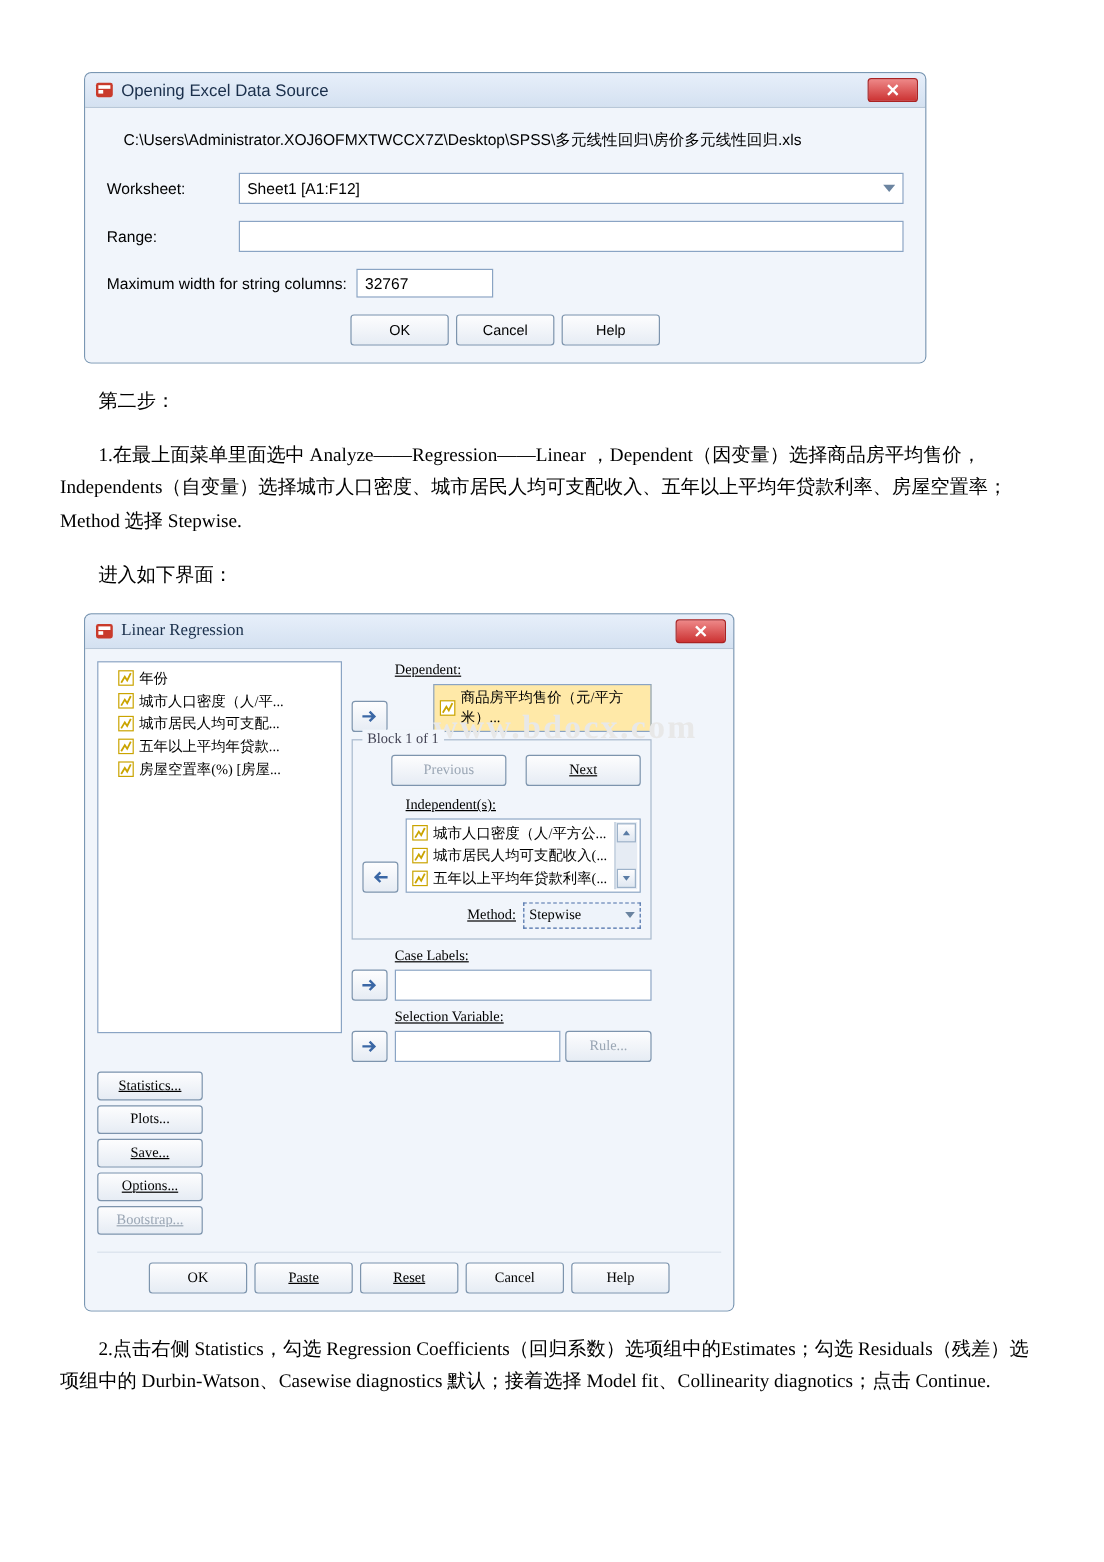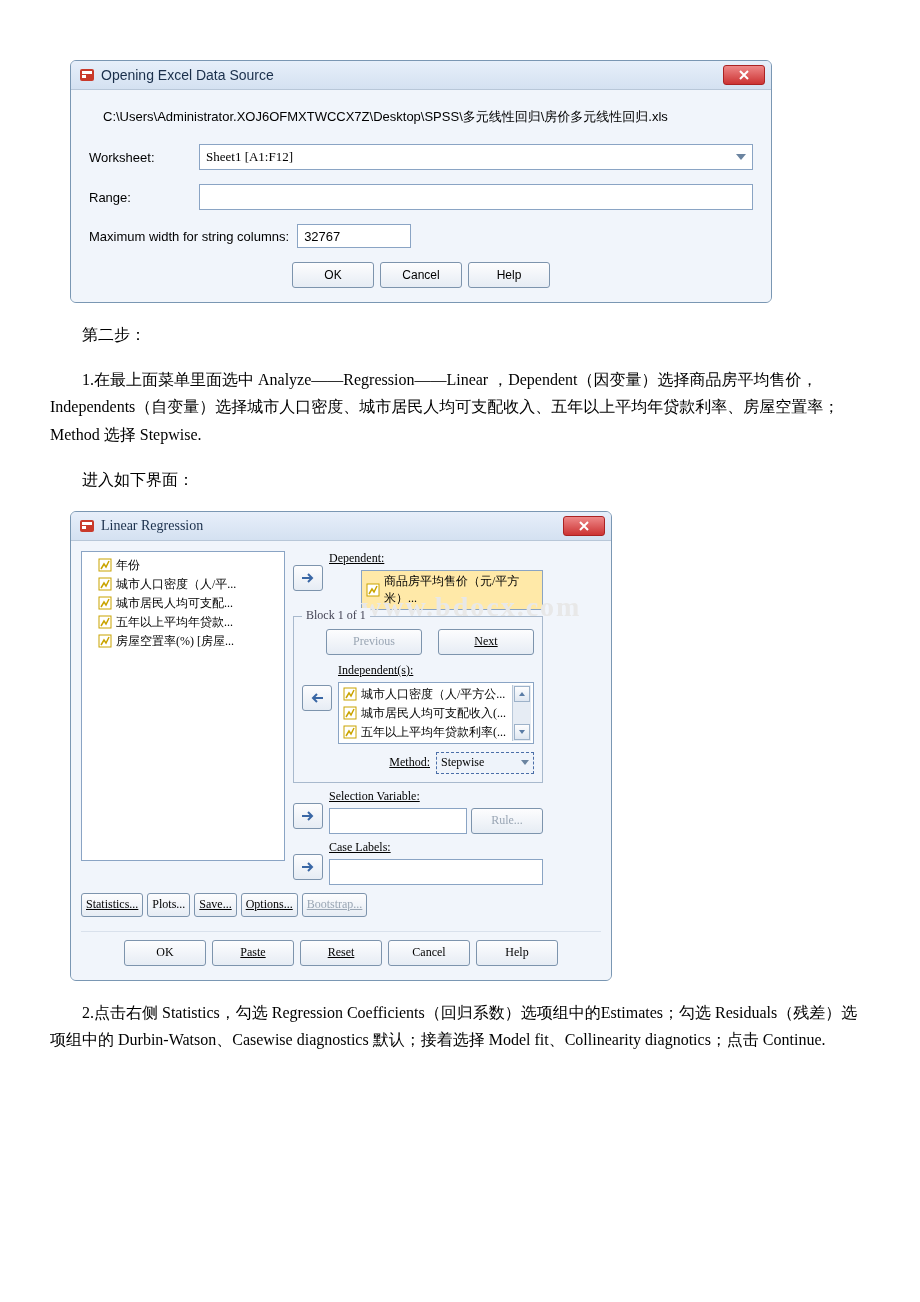--- a/index.html
+++ b/index.html
@@ -51,21 +51,21 @@
   .filepath { font-size: 13px; color:#000; margin: 4px 0 18px 14px; }
 
   .checkrow { display:flex; align-items:center; gap:6px; font-size:13px; margin: 0 0 14px 0; border:1px dashed #7aa3d6; padding:3px 4px; background:#fff;}
   .checkrow input[type=checkbox]{ appearance:none; width:14px; height:14px; border:1px solid #5a7ca5; background:#fff; position:relative;}
   .checkrow input[type=checkbox]:checked::after{ content:""; position:absolute; left:2px; top:-1px; width:5px; height:9px; border:solid #2a8a2a; border-width:0 2px 2px 0; transform:rotate(40deg);}
 
   .formrow { display:flex; align-items:center; margin: 0 0 14px 0; font-size:13px;}
   .formrow .lbl { width: 110px; color:#000;}
   .formrow .field {
     flex:1; height:24px; border:1px solid #8aa4c4; background:#fff; padding:0 6px;
-    display:flex; align-items:center; font-size:13px; color:#000;font-family:Liberation Serif, serif;
+    display:flex; align-items:center; font-size:13px; color:#000;
   }
   .formrow .dropdown::after{
     content:""; margin-left:auto; width:0;height:0;
     border-left:5px solid transparent; border-right:5px solid transparent; border-top:6px solid #6b84a0;
   }
 
   .smallrow { display:flex; align-items:center; gap:8px; font-size:13px; margin: 0 0 14px 0;}
   .smallrow .smfield { width:100px; height:22px; border:1px solid #8aa4c4; background:#fff; padding:0 6px; display:flex; align-items:center;}
 
   .btnrow { display:flex; justify-content:center; gap:6px; margin-top:6px;}
@@ -82,39 +82,39 @@
   .docp { margin: 18px 0; text-indent: 2em; font-family: "SimSun","Songti SC",serif; font-size:16px; line-height:1.7; }
 
   
   .dlg2 { width: 540px; margin-left: 20px; font-family: Liberation Serif, serif; }
   .dlg2 .dlg-body { padding: 10px 10px 10px 10px; display:flex; gap:8px; flex-wrap:wrap; }
   .lr-left {
     width:170px; height:300px; border:1px solid #8aa4c4; background:#fff; padding:4px 16px;
     overflow:hidden;
   }
   .lr-mid { width: 250px; display:flex; flex-direction:column; gap:6px; }
-  .lr-right { width: 88px; display:flex; gap:4px; }
+  .lr-right { width: 88px; display:flex; flex-direction:column; gap:4px; }
 
   .varitem { display:flex; align-items:center; gap:4px; font-size:12px; white-space:nowrap; overflow:hidden; padding:1px 0;}
   .varicon { width:14px; height:14px; flex:0 0 14px; }
   .varicon svg{width:14px;height:14px;}
 
   .seclabel { font-size:12px; text-decoration: underline; }
   .selbox {
     border:1px solid #8aa4c4; background:#fff; min-height:20px; padding:2px 4px;
     font-size:12px; display:flex; gap:4px; align-items:center; overflow:hidden;
   }
   .selbox.hilite{ background:#ffe9a8;margin-left:32px; }
 
   .arrowbtn {
     width:28px; height:24px; border:1px solid #7d94ad; border-radius:3px;
     background:linear-gradient(#fdfdfe,#e6ecf4); display:flex; align-items:center; justify-content:center;
   }
   .arrowbtn svg{width:16px;height:14px;}
-  .midrow{ display:flex; gap:6px; align-items:flex-start; }
+  .midrow{ display:flex; gap:6px; align-items:flex-end; }
   .midcol{ flex:1; display:flex; flex-direction:column; gap:4px; }
 
   .fieldset{ border:1px solid #a8b9cd; padding:6px 8px 8px 8px; position:relative; }
   .fieldset .legend{ position:absolute; top:-9px; left:8px; background:#f1f5fb; padding:0 4px; font-size:12px; color:#445;}
   .inlinebtns{ display:flex; justify-content:space-between; margin-top:6px;padding-left:24px;}
   .inlinebtns .btn{ min-width:74px; }
 
   .indepbox{ border:1px solid #8aa4c4; background:#fff; height:56px; padding:2px 2px 2px 4px; display:flex;}
   .indepbox .listwrap{ flex:1; overflow:hidden;}
   .indepbox .scrollbar{ width:16px; background:#e6ecf4; border-left:1px solid #b8c7d8; display:flex; flex-direction:column; justify-content:space-between; padding:1px;}
@@ -346,37 +346,37 @@
           </div>
         </div>
 
         <div class="midrow">
           <div class="arrowbtn" style="margin-top:14px;">
             <svg viewBox="0 0 16 14">
                   <path d="M2 7 H11 M8 3 L12 7 L8 11" stroke="#3a67a5" stroke-width="2" fill="none"></path>
                 </svg>
           </div>
           <div class="midcol">
-            <span class="seclabel">Selection Variable:</span>
-            <div style="display:flex; gap:4px;">
-              <div class="selbox" style="flex:1;"></div>
-              <div class="btn disabled" style="min-width:50px;">Rule...</div>
-            </div>
+            <span class="seclabel">Case Labels:</span>
+            <div class="selbox"></div>
           </div>
         </div>
 
         <div class="midrow">
           <div class="arrowbtn" style="margin-top:14px;">
             <svg viewBox="0 0 16 14">
                   <path d="M2 7 H11 M8 3 L12 7 L8 11" stroke="#3a67a5" stroke-width="2" fill="none"></path>
                 </svg>
           </div>
           <div class="midcol">
-            <span class="seclabel">Case Labels:</span>
-            <div class="selbox"></div>
+            <span class="seclabel">Selection Variable:</span>
+            <div style="display:flex; gap:4px;">
+              <div class="selbox" style="flex:1;"></div>
+              <div class="btn disabled" style="min-width:50px;">Rule...</div>
+            </div>
           </div>
         </div>
 
       </div>
 
       <div class="lr-right">
         <div class="sidebtn">
               <span class="u">Statistics...</span>
             </div>
         <div class="sidebtn">

